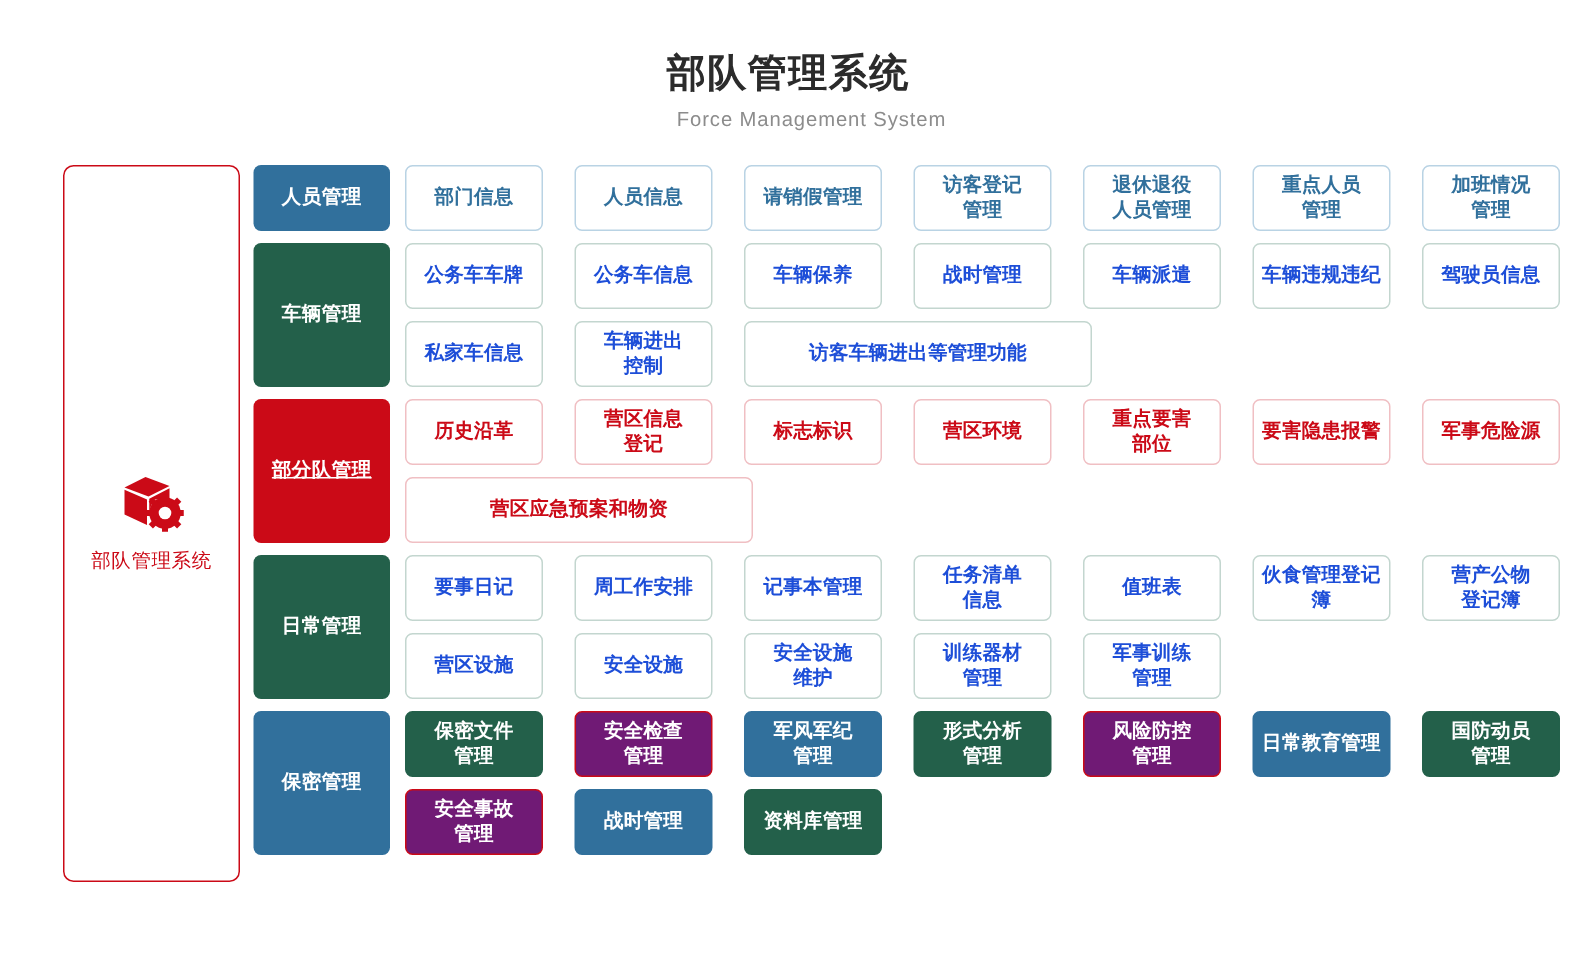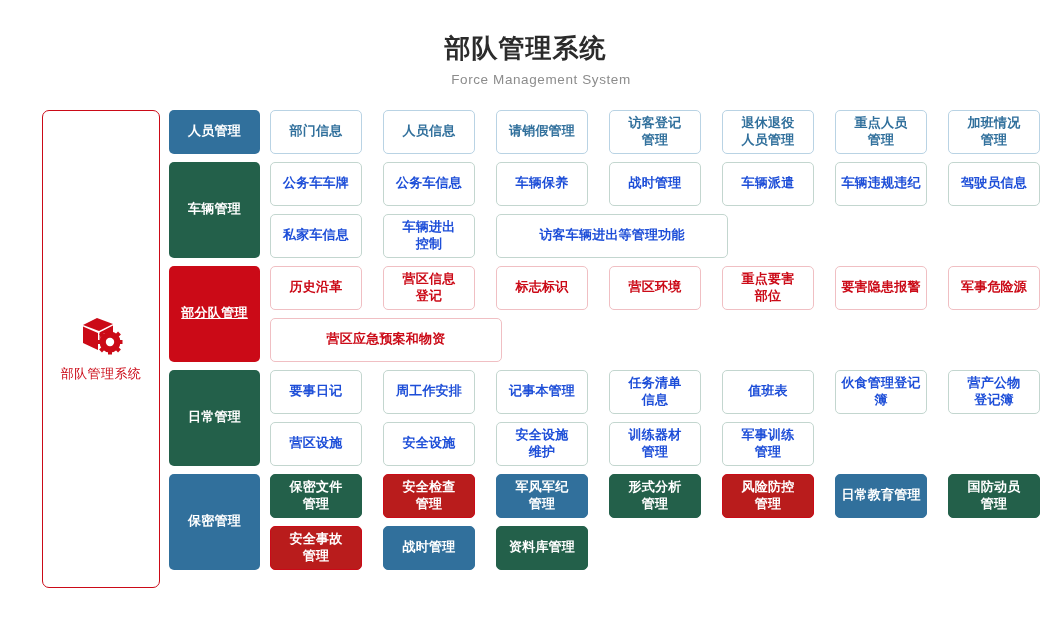--- a/index.html
+++ b/index.html
@@ -145,21 +145,21 @@
     color: #1d4ed8;
   }
   .btn.out-red {
     background: #ffffff;
     border: 1px solid #f0bfc3;
     color: #cb0a17;
   }
   
   .btn.fill-blue  { background: #31709c; color: #ffffff; border: 1px solid #31709c; }
   .btn.fill-green { background: #23604a; color: #ffffff; border: 1px solid #23604a; }
-  .btn.fill-red   { background: #b91c1c; color: #ffffff; border: 1px solid #cb0a17; text-align: center; }
+  .btn.fill-red   { background: #701a75; color: #ffffff; border: 1px solid #cb0a17; text-align: center; }
 
   
   .cat-row.h1 .cat-cell { height: 44px; }
   .cat-row.h2 .cat-cell { height: 96px; }
 </style>
 </head>
 <body>
 
 <div class="page-header">
   <div class="page-title">部队管理系统</div>

